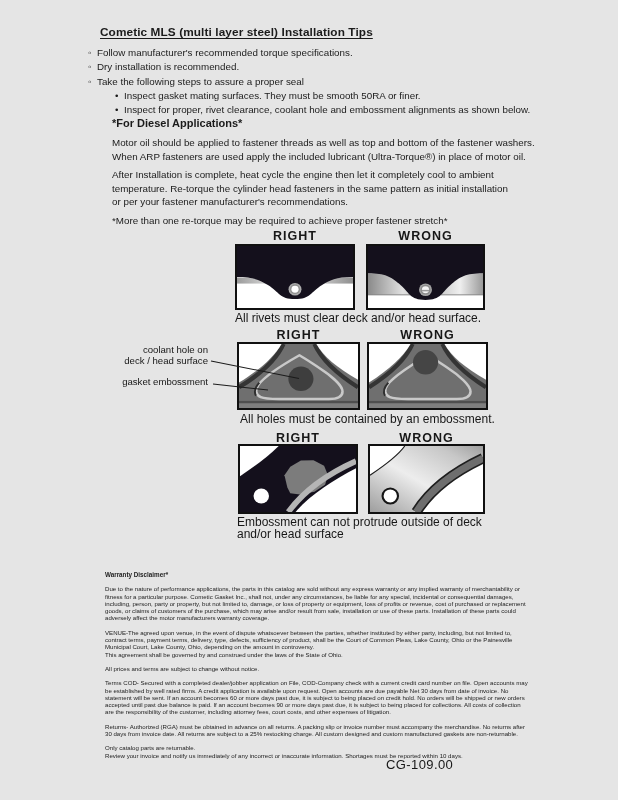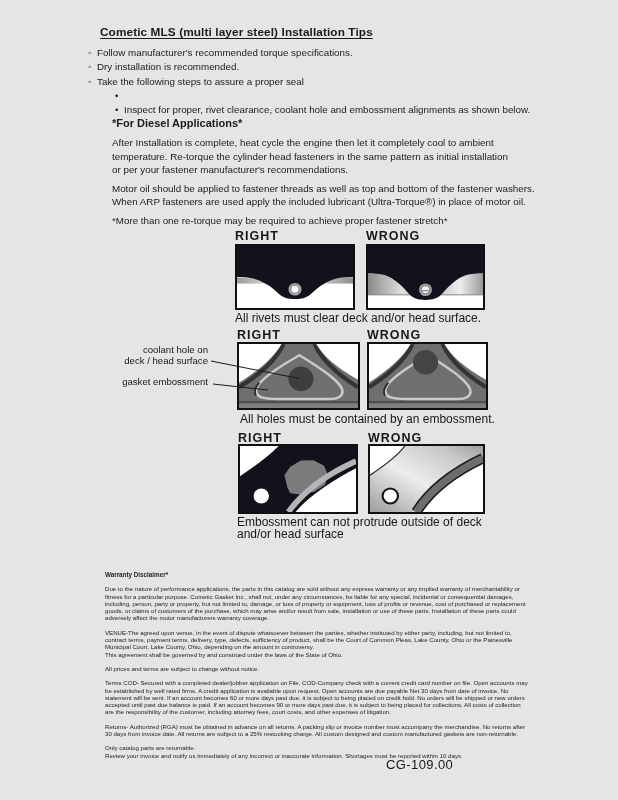--- a/index.html
+++ b/index.html
@@ -9,21 +9,21 @@
   .title{left:100px;top:25px;font-size:11.8px;font-weight:bold;
          text-decoration:underline;text-underline-offset:2px;letter-spacing:.1px;}
   .tips{left:88px;top:46px;font-size:9.8px;line-height:14.3px;width:470px;}
   .tips .row{display:flex;}
   .tips .glyph{width:9px;flex:0 0 9px;}
   .tips .sub{margin-left:27px;}
   .tips .sub .glyph{width:9px;}
   .diesel{left:112px;top:117px;width:440px;font-size:9.8px;line-height:13.5px;}
   .diesel h2{font-size:11px;line-height:13px;margin:0 0 6px;font-weight:bold;}
   .diesel p{margin:0 0 4px;white-space:pre-line;}
-  .rw{font-size:12.5px;font-weight:bold;letter-spacing:1px;color:#171717;}
+  .rw{font-size:12.5px;font-weight:bold;letter-spacing:1px;text-align:center;color:#171717;}
   .dbox{position:absolute;border:2px solid #101010;box-sizing:border-box;background:#fff;}
   .dbox svg{display:block;width:100%;height:100%;}
   .cap{font-size:12px;line-height:11.5px;color:#171717;}
   .ann{font-size:9.6px;line-height:11px;text-align:right;color:#171717;}
   .fine{left:105px;top:571px;width:455px;font-size:6.1px;line-height:7.3px;color:#222;}
   .fine h3{font-size:6.3px;margin:0 0 7px;font-weight:bold;}
   .fine p{margin:0 0 7px;white-space:pre-line;}
   .code{font-size:13px;letter-spacing:.4px;color:#171717;}
 </style>
 </head>
@@ -41,34 +41,35 @@
     <div class="row">
         <span class="glyph">◦</span>
         <span>Dry installation is recommended.</span>
       </div>
     <div class="row">
         <span class="glyph">◦</span>
         <span>Take the following steps to assure a proper seal</span>
       </div>
     <div class="row sub">
         <span class="glyph">•</span>
+        <span>Inspect gasket mating surfaces.  They must be smooth 50RA or finer.</span>
       </div>
     <div class="row sub">
         <span class="glyph">•</span>
         <span>Inspect for proper, rivet clearance, coolant hole and embossment alignments as shown below.</span>
       </div>
   </div>
 
   <div class="abs diesel">
     <h2>*For Diesel Applications*</h2>
+    <p style="margin-bottom:5px">Motor oil should be applied to fastener threads as well as top and bottom of the fastener washers.
+When ARP fasteners are used apply the included lubricant (Ultra-Torque®) in place of motor oil.</p>
     <p style="margin-bottom:5px">After Installation is complete, heat cycle the engine then let it completely cool to ambient
 temperature. Re-torque the cylinder head fasteners in the same pattern as initial installation
 or per your fastener manufacturer's recommendations.</p>
-    <p style="margin-bottom:5px">Motor oil should be applied to fastener threads as well as top and bottom of the fastener washers.
-When ARP fasteners are used apply the included lubricant (Ultra-Torque®) in place of motor oil.</p>
     <p>*More than one re-torque may be required to achieve proper fastener stretch*</p>
   </div>
 
   <div class="abs rw" style="left:235px;top:229px;width:120px">RIGHT</div>
   <div class="abs rw" style="left:366px;top:229px;width:119px">WRONG</div>
 
   <div class="dbox" style="left:235px;top:244px;width:120px;height:66px">
     <svg viewBox="0 0 120 66" preserveAspectRatio="none">
       <defs>
           <linearGradient id="r1a" x1="0" x2="1">

